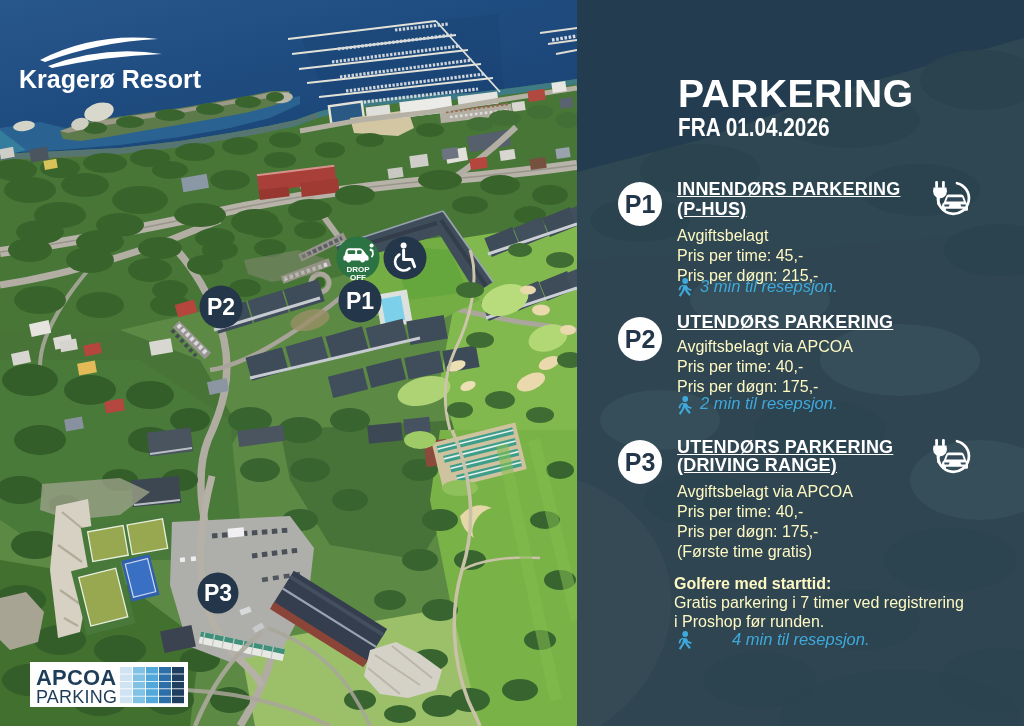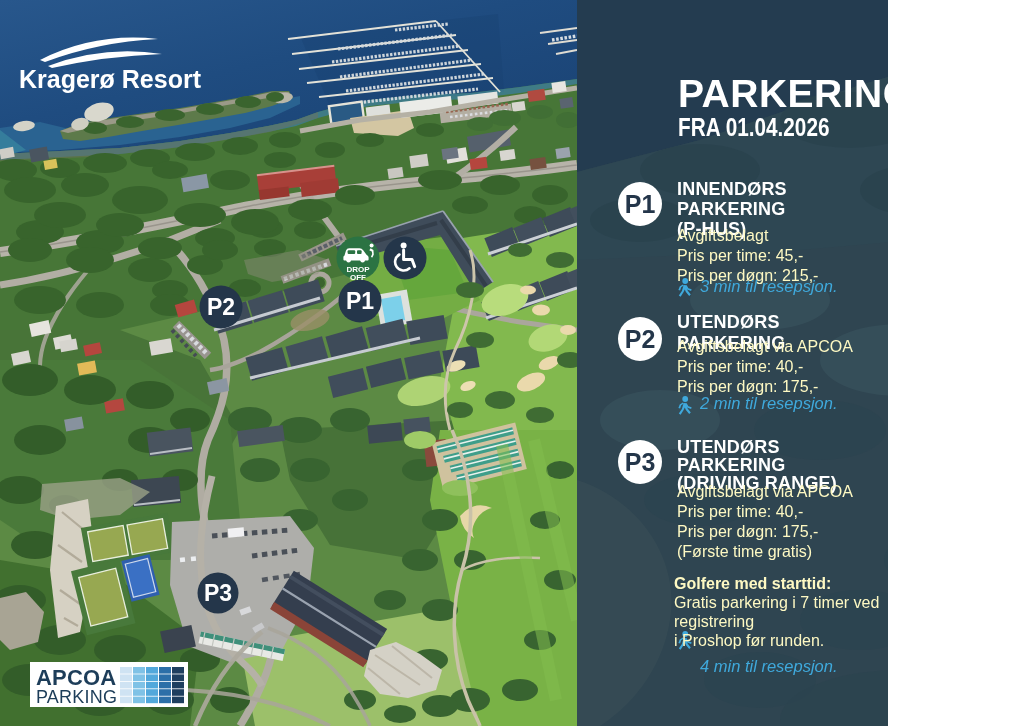--- a/index.html
+++ b/index.html
@@ -1,21 +1,21 @@
 <!DOCTYPE html>
 <html><head>
 <meta charset="utf-8">
 <style>
   html,body{margin:0;padding:0;}
   body{width:1024px;height:726px;overflow:hidden;font-family:"Liberation Sans",sans-serif;}
-  #page{position:relative;width:888px;height:726px;overflow:hidden;background:#2e4653;}
+  #page{position:relative;width:1024px;height:726px;overflow:hidden;background:#2e4653;}
   .abs{position:absolute;}
   .pmk{position:absolute;width:44px;height:44px;border-radius:50%;background:#fff;color:#24364a;
        font-weight:bold;font-size:25px;display:flex;align-items:center;justify-content:center;}
-  .hd{color:#fff;font-weight:bold;font-size:18px;letter-spacing:0.2px;line-height:21px;}
+  .hd{color:#fff;font-weight:bold;font-size:18px;letter-spacing:0.2px;line-height:21px;text-decoration:underline;}
   .bd{color:#fef9c3;font-size:16px;line-height:20px;}
   .blue{color:#3fa9dc;font-style:italic;font-size:16.5px;}
 </style>
 </head>
 <body>
 <div id="page">
 
   <svg class="abs" style="left:0;top:0;" width="1024" height="726" viewBox="0 0 1024 726" xmlns="http://www.w3.org/2000/svg">
     <defs>
       <linearGradient id="seaGrad" x1="0" y1="0" x2="0.9" y2="1">
@@ -705,14 +705,14 @@
   <div class="abs blue" style="left:700px;top:394px;text-align:center;">2 min til resepsjon.</div>
 
   <div class="pmk" style="left:618px;top:440px;">P3</div>
 
   <div class="abs hd" style="left:677px;top:438px;line-height:18px;">UTENDØRS PARKERING<br>(DRIVING RANGE)</div>
 
   <div class="abs bd" style="left:677px;top:482px;">Avgiftsbelagt via APCOA<br>Pris per time: 40,-<br>Pris per døgn: 175,-<br>(Første time gratis)</div>
 
   <div class="abs bd" style="left:674px;top:574px;line-height:19px;"><b>Golfere med starttid:</b><br>Gratis parkering i 7 timer ved registrering<br>i Proshop før runden.</div>
 
-  <div class="abs blue" style="left:700px;top:630px;margin-top:27px;">4 min til resepsjon.</div>
+  <div class="abs blue" style="left:732px;top:630px;">4 min til resepsjon.</div>
 </div>
 
 </body></html>

